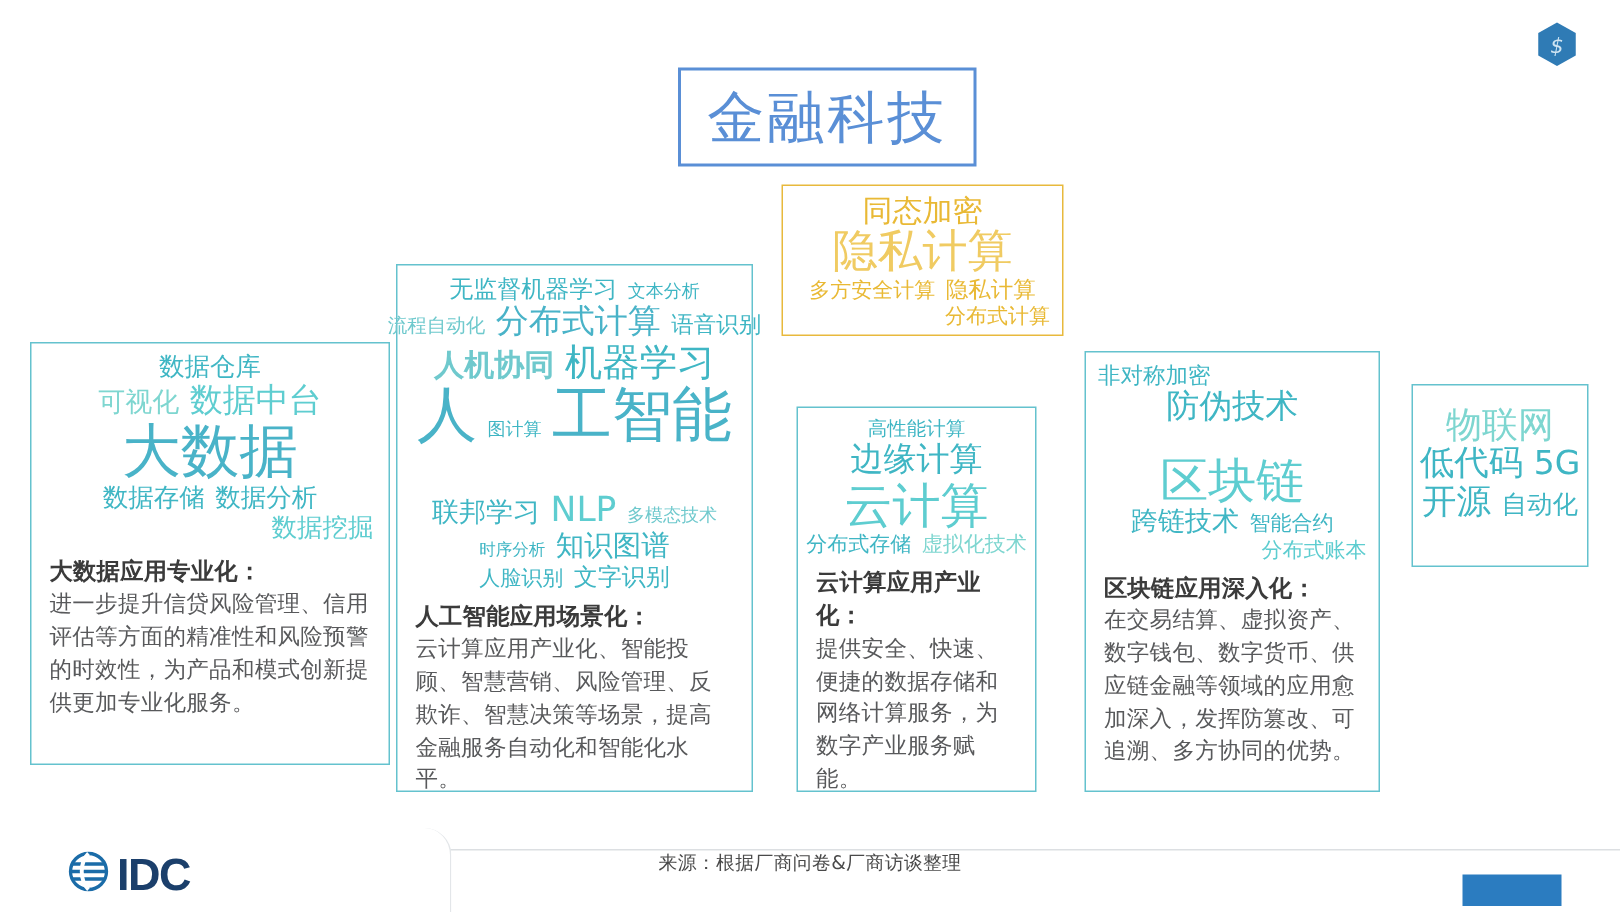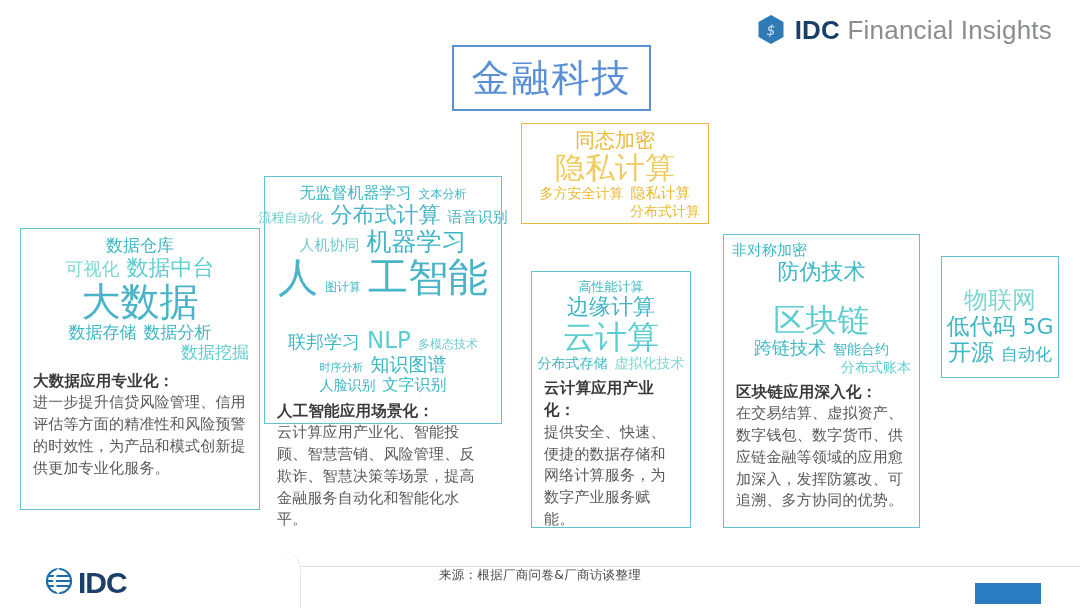--- a/index.html
+++ b/index.html
@@ -65,23 +65,20 @@
 
 <div class="stage">
 
   <div class="brand">
     <span class="brand-mark">
       <svg width="28" height="31" viewBox="0 0 28 31">
         <polygon points="14,1 26.5,8 26.5,23 14,30 1.5,23 1.5,8" fill="#2f7bb5"></polygon>
         <text x="14" y="21" font-size="14" fill="#cfe4f2" text-anchor="middle" font-family="DejaVu Sans, sans-serif" font-style="italic">$</text>
       </svg>
     </span>
-    <span class="brand-text">
-      <span class="brand-idc">IDC</span><span>&nbsp;</span><span class="brand-fin">Financial Insights</span>
-    </span>
   </div>
 
   <div class="title-box">
     <span class="title-text">金融科技</span>
   </div>
 
   <div class="card" style="left:20px;top:228px;width:240px;height:282px;">
     <div class="cloud" style="padding:8px 10px 6px 10px;">
         <div class="row" style="margin-bottom: 3px;">
           <span class="w c1" style="font-size: 17px;">数据仓库</span>
@@ -100,33 +97,33 @@
         <div class="row right" style="margin-bottom: 3px;">
           <span class="w c2" style="font-size: 17px;">数据挖掘</span>
         </div>
       </div>
     <div class="body">
       <div class="hd">大数据应用专业化：</div>
       <div class="tx">进一步提升信贷风险管理、信用评估等方面的精准性和风险预警的时效性，为产品和模式创新提供更加专业化服务。</div>
     </div>
   </div>
 
-  <div class="card" style="left:264px;top:176px;width:238px;height:248px;">
+  <div class="card" style="left:264px;top:176px;width:238px;height:352px;">
     <div class="cloud" style="padding:8px 8px 4px 8px;">
         <div class="row" style="margin-bottom: 3px;">
           <span class="w c1" style="font-size: 16px;">无监督机器学习</span>
           <span class="w c1" style="font-size: 12px;">文本分析</span>
         </div>
         <div class="row" style="margin-bottom: 3px;">
           <span class="w c6" style="font-size: 13px;">流程自动化</span>
           <span class="w c5" style="font-size: 22px;">分布式计算</span>
           <span class="w c1" style="font-size: 15px;">语音识别</span>
         </div>
         <div class="row" style="margin-bottom: 3px;">
-          <span class="w c6" style="font-size: 15px;">人机协同</span>
+          <span class="w c6" style="font-size: 20px; font-weight: bold;">人机协同</span>
           <span class="w c1" style="font-size: 25px;">机器学习</span>
         </div>
         <div class="row" style="margin-bottom: 3px;">
           <span class="w c5" style="font-size: 40px;">人</span>
           <span class="w c1" style="font-size: 12px;">图计算</span>
           <span class="w c5" style="font-size: 40px;">工智能</span>
         </div>
         <div class="row" style="margin-bottom: 3px; margin-top: 32px;">
           <span class="w c1" style="font-size: 18px;">联邦学习</span>
           <span class="w c2" style="font-size: 23px;">NLP</span>
@@ -207,21 +204,21 @@
         </div>
       </div>
     <div class="body">
       <div class="hd">区块链应用深入化：</div>
       <div class="tx">在交易结算、虚拟资产、数字钱包、数字货币、供应链金融等领域的应用愈加深入，发挥防篡改、可追溯、多方协同的优势。</div>
     </div>
   </div>
 
   <div class="card" style="left:941px;top:256px;width:118px;height:122px;">
     <div class="cloud" style="padding:14px 6px 6px 6px;">
-        <div class="row" style="margin-bottom: 3px; margin-top: 17px;">
+        <div class="row" style="margin-bottom: 3px;">
           <span class="w c3" style="font-size: 24px;">物联网</span>
         </div>
         <div class="row" style="margin-bottom: 3px;">
           <span class="w c1" style="font-size: 23px;">低代码</span>
           <span class="w c1" style="font-size: 22px;">5G</span>
         </div>
         <div class="row" style="margin-bottom: 3px;">
           <span class="w c1" style="font-size: 23px;">开源</span>
           <span class="w c1" style="font-size: 17px;">自动化</span>
         </div>

